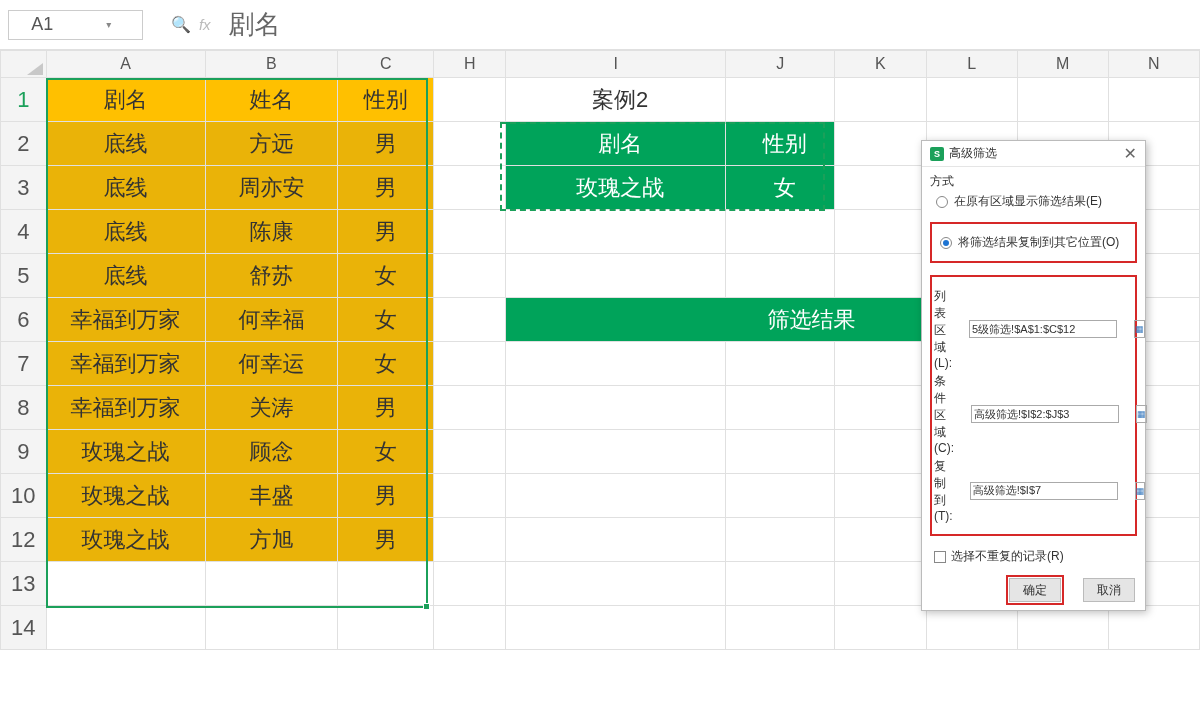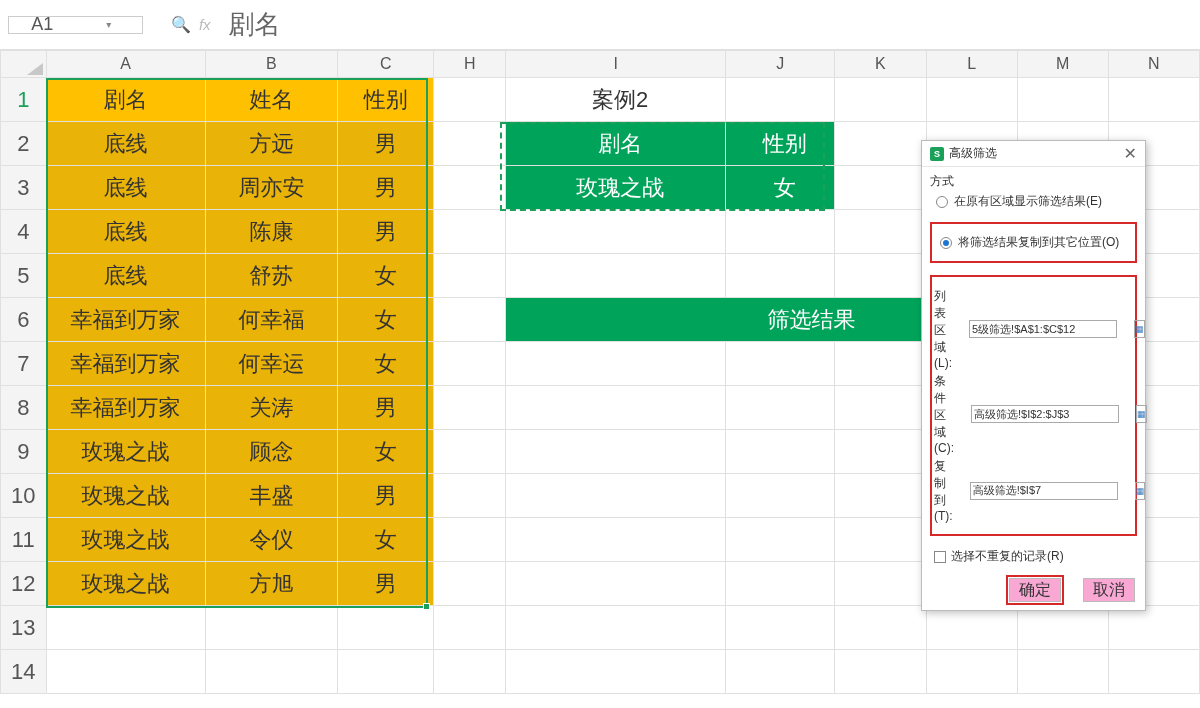--- a/index.html
+++ b/index.html
@@ -5,21 +5,21 @@
   * { box-sizing: border-box; }
   html, body { margin: 0; padding: 0; font-family: "Microsoft YaHei", "SimSun", sans-serif; background: #fff; color: #333; }
   body { width: 1200px; height: 708px; overflow: hidden; position: relative; }
 
   
   .topbar {
     display: flex; align-items: center; height: 50px;
     border-bottom: 1px solid #e0e0e0; padding-left: 6px;
   }
   .name-box {
-    width: 135px; height: 18px; border: 1px solid #ccc; display: flex; align-items: center;
+    width: 135px; height: 30px; border: 1px solid #ccc; display: flex; align-items: center;
     font-size: 18px; color: #555; background: #fff; margin-left: 2px;
   }
   .name-box span { flex: 1; text-align: center; }
   .name-box .dd { width: 16px; color: #888; font-size: 10px; text-align: center; }
   .fx-area { display: flex; align-items: center; margin-left: 28px; gap: 8px; }
   .fx-icon { color: #bbb; font-size: 16px; }
   .fx-label { color: #bbb; font-style: italic; font-size: 15px; text-align: center; }
   .fx-value { font-size: 26px; color: #666; margin-left: 10px; }
 
   
@@ -117,22 +117,22 @@
     flex: 1; height: 18px; font-size: 11px; padding: 0 2px;
     border: 1px solid #aaa; background: #fff; color: #333;
   }
   .pick-btn {
     width: 18px; height: 18px; border: 1px solid #aaa; display: flex;
     align-items: center; justify-content: center; font-size: 9px; color: #3a7bbf; cursor: pointer;
   }
   .check-row { display: flex; align-items: center; gap: 5px; margin: 3px 0 3px 4px; }
   .chk { width: 12px; height: 12px; border: 1px solid #888; }
   .dlg-buttons { display: flex; justify-content: flex-end; gap: 22px; padding: 4px 10px 8px 0; }
-  .btn { min-width: 52px; height: 24px; border: 1px solid #bbb; background: #f9a8d4;
-         display: flex; align-items: center; justify-content: center; font-size: 16px; cursor: pointer; }
+  .btn { min-width: 52px; height: 24px; border: 1px solid #bbb; background: #e5e5e5;
+         display: flex; align-items: center; justify-content: center; font-size: 12px; cursor: pointer; }
   .btn.ok-hl { outline: 2px solid #d62828; outline-offset: 1px; }
 </style>
 </head>
 <body>
 
 <div class="topbar">
   <div class="name-box">
     <span>A1</span>
     <span class="dd">▾</span>
   </div>
@@ -298,33 +298,20 @@
     <td class="data-cell">男</td>
     <td></td>
           <td></td>
           <td></td>
     <td></td>
           <td></td>
           <td></td>
           <td></td>
   </tr>
   <tr>
-          <th class="row-head">11</th>
-    <td class="data-cell">玫瑰之战</td>
-    <td class="data-cell">令仪</td>
-    <td class="data-cell">女</td>
-    <td></td>
-          <td></td>
-          <td></td>
-    <td></td>
-          <td></td>
-          <td></td>
-          <td></td>
-  </tr>
-  <tr>
           <th class="row-head">12</th>
     <td class="data-cell">玫瑰之战</td>
     <td class="data-cell">方旭</td>
     <td class="data-cell">男</td>
     <td></td>
           <td></td>
           <td></td>
     <td></td>
           <td></td>
           <td></td>

